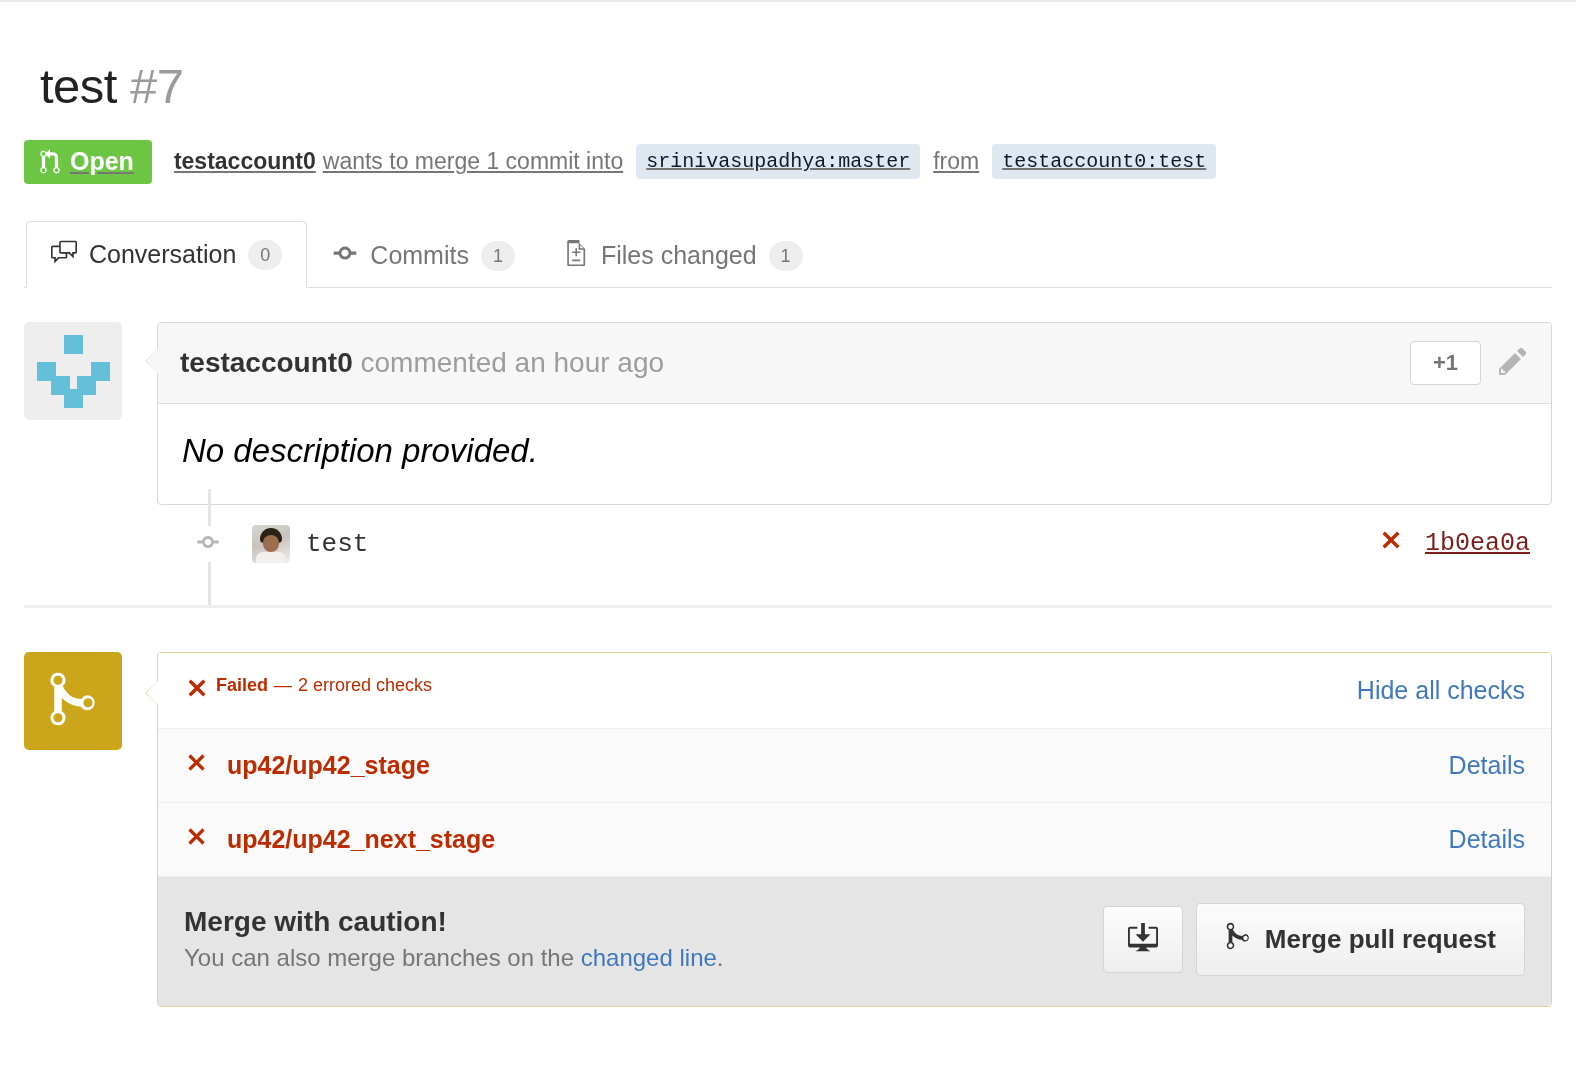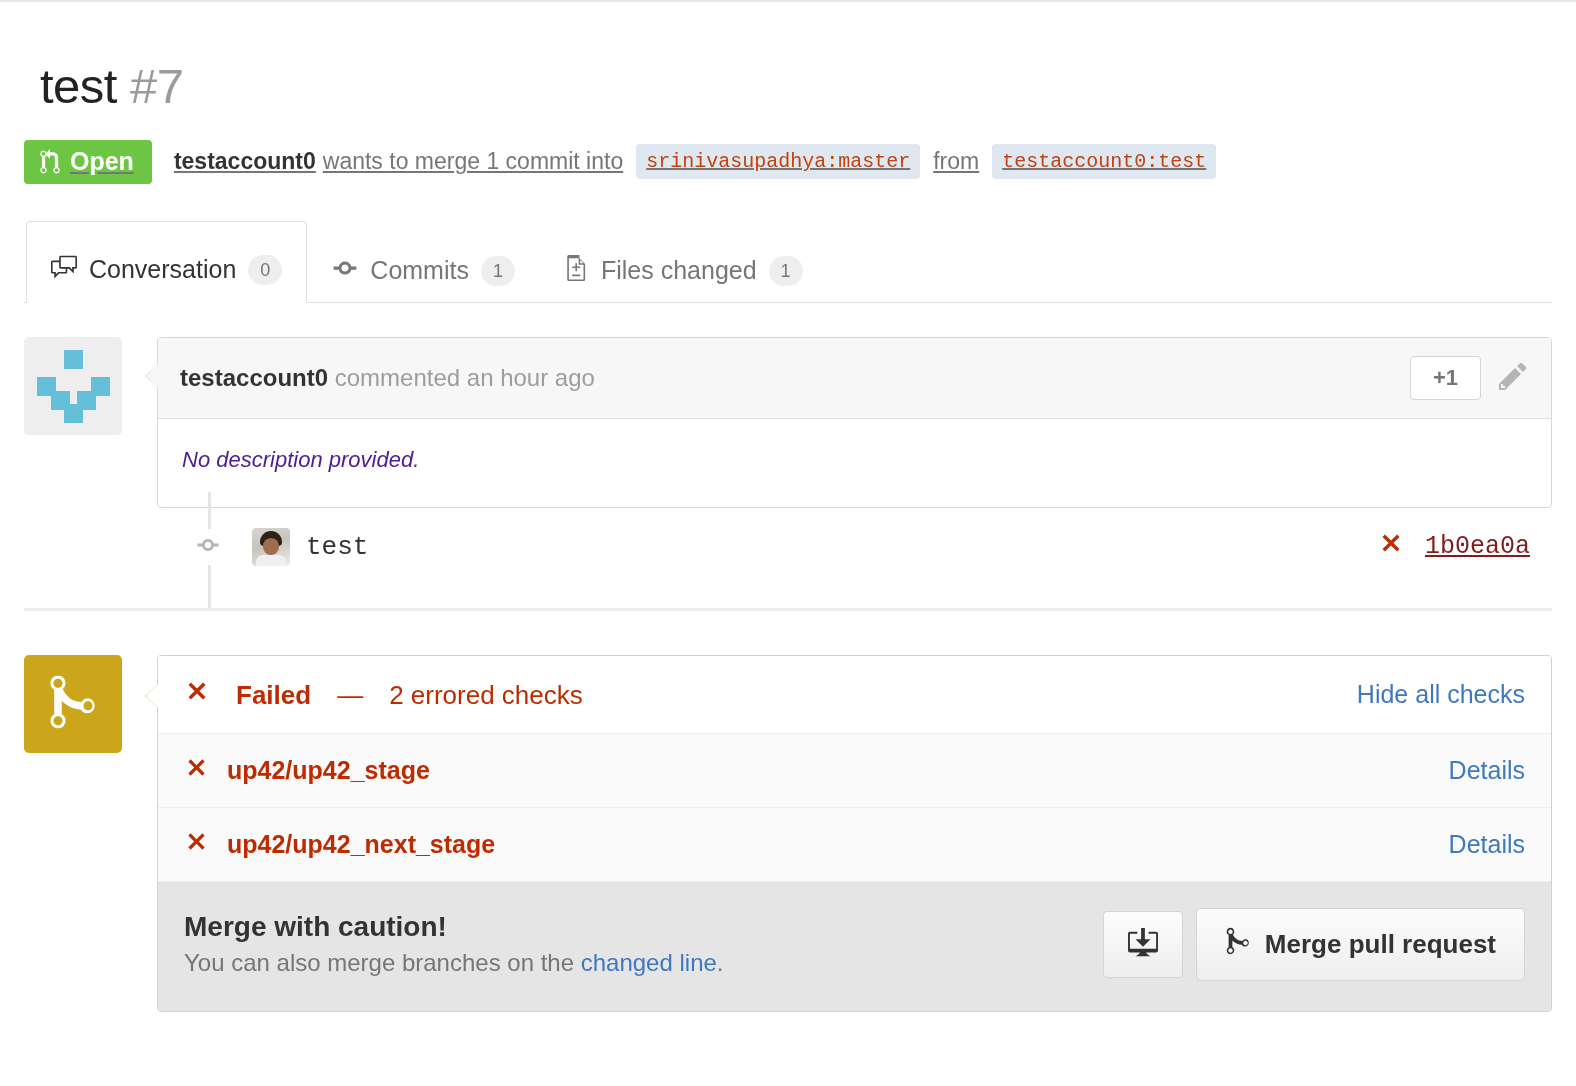--- a/index.html
+++ b/index.html
@@ -45,21 +45,21 @@
     padding: 9px 18px 9px 15px;
     margin-right: 22px;
     line-height: 1;
   }
   .state-badge svg { display: block; }
   .meta-user { font-weight: bold; color: #333; }
   .meta-text { margin: 0 7px; }
   .branch-chip {
     display: inline-block;
     background: #dfe8f1;
-    color: #c2410c;
+    color: #0f172a;
     font-family: "Liberation Mono", monospace;
     font-size: 20px;
     border-radius: 4px;
     padding: 6px 10px;
     margin: 0 6px;
     white-space: nowrap;
   }
 
   
   .tabs {
@@ -68,21 +68,21 @@
     margin-top: 36px;
     border-bottom: 1px solid #e0e0e0;
     padding-left: 2px;
   }
   .tab {
     display: flex;
     align-items: center;
     gap: 12px;
     font-size: 25px;
     color: #767676;
-    padding: 32px 24px 16px 24px;
+    padding: 17px 24px 16px 24px;
     border: 1px solid transparent;
     border-bottom: none;
     position: relative;
     top: 1px;
     cursor: pointer;
   }
   .tab.active {
     color: #333;
     background: #fff;
     border-color: #e0e0e0;
@@ -147,39 +147,39 @@
 
   .comment-header {
     display: flex;
     align-items: center;
     justify-content: space-between;
     background: #f7f7f7;
     border-bottom: 1px solid #e0e0e0;
     border-radius: 3px 3px 0 0;
     padding: 18px 22px;
   }
-  .comment-author-line { font-size: 24px; color: #9d9d9d; }
+  .comment-author-line { font-size: 28px; color: #9d9d9d; }
   .comment-author-line b { color: #333; }
   .comment-actions { display: flex; align-items: center; gap: 16px; }
   .plusone-btn {
     border: 1px solid #d5d5d5;
     border-radius: 4px;
     background: #fff;
     color: #767676;
     font-weight: bold;
     font-size: 22px;
     padding: 8px 22px;
     cursor: pointer;
   }
   .edit-icon { cursor: pointer; display: block; }
   .comment-body {
     padding: 28px 24px 34px 24px;
-    font-size: 22px;
+    font-size: 33px;
     font-style: italic;
-    color: #4c1d95;
+    color: #000000;
   }
 
   
   .commit-row {
     display: flex;
     align-items: center;
     position: relative;
     height: 78px;
     margin-left: 0;
   }
@@ -285,23 +285,23 @@
   .checks-header {
     display: flex;
     align-items: center;
     justify-content: space-between;
     padding: 22px 26px;
     background: #fff;
     border-radius: 3px 3px 0 0;
   }
   .checks-status {
     display: flex;
-    align-items: flex-end;
-    gap: 26px;
-    font-size: 26px;
+    align-items: flex-start;
+    gap: 6px;
+    font-size: 18px;
     color: #bd2c00;
   }
   .checks-status b { font-weight: bold; }
   .checks-status .dash { color: #bd2c00; }
   .link-blue {
     color: #4078c0;
     font-size: 25px;
     text-decoration: none;
     cursor: pointer;
   }

